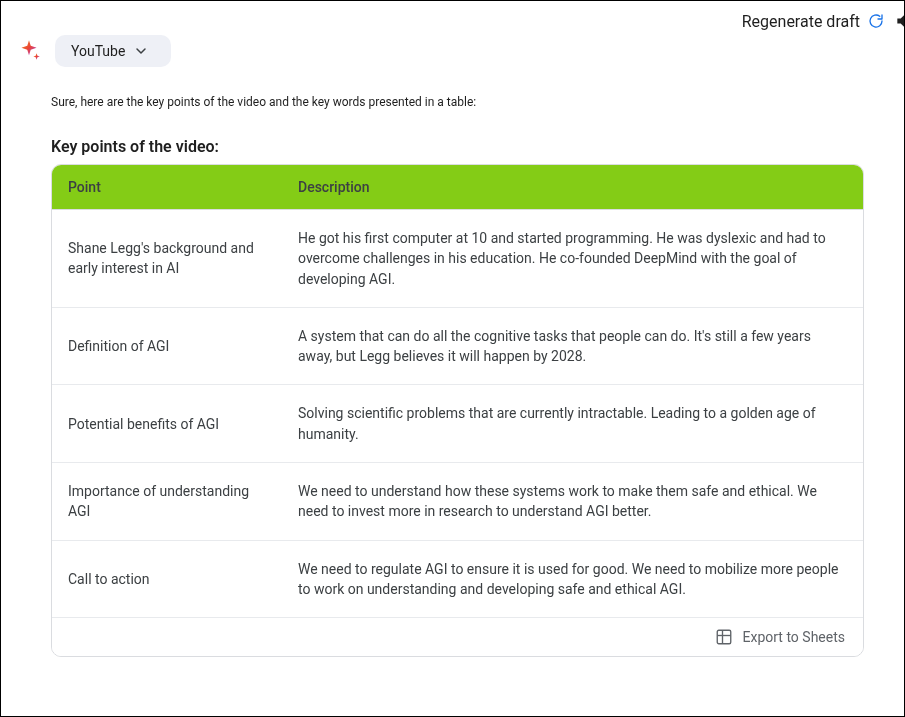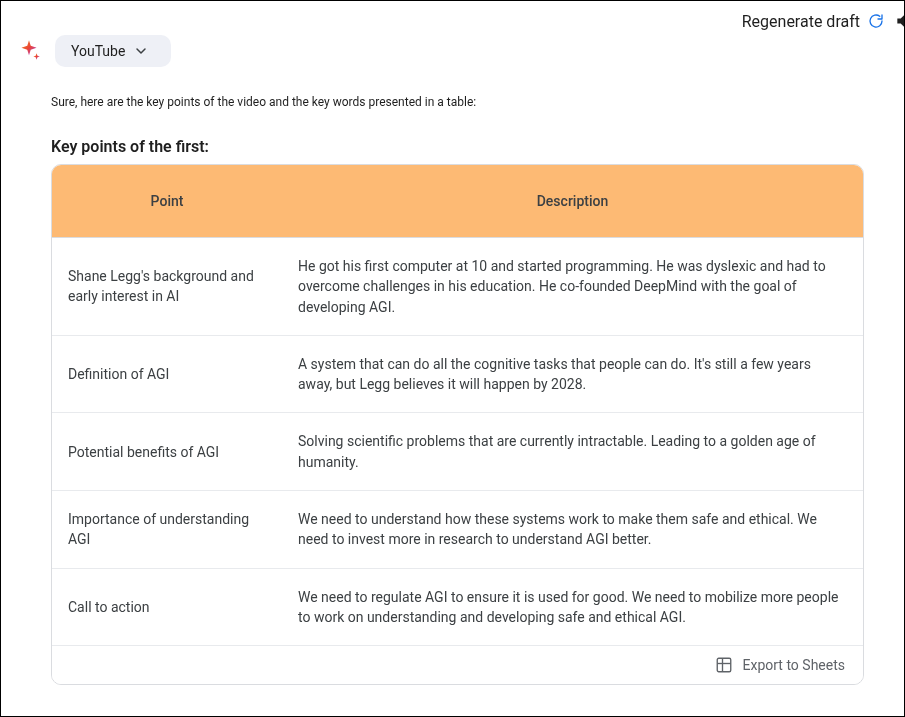--- a/index.html
+++ b/index.html
@@ -83,25 +83,25 @@
     overflow: hidden;
     background: #fff;
   }
   table {
     width: 100%;
     border-collapse: collapse;
     font-size: 14px;
     color: #3c4043;
   }
   thead th {
-    background: #fdba74;
-    text-align: center;
+    background: #84cc16;
+    text-align: left;
     font-weight: 500;
     color: #3c4043;
-    padding: 28px 16px;
+    padding: 14px 16px;
     border-bottom: 1px solid #dadce0;
   }
   thead th:first-child { width: 230px; }
   tbody td {
     padding: 18px 16px;
     vertical-align: middle;
     border-top: 1px solid #e8eaed;
     line-height: 1.45;
   }
   tbody tr:first-child td { border-top: none; }
@@ -159,21 +159,21 @@
       <span class="chevron">
         <svg width="16" height="16" viewBox="0 0 24 24" fill="none" stroke="#3c4043" stroke-width="2.2" stroke-linecap="round" stroke-linejoin="round">
           <polyline points="6 9 12 15 18 9"></polyline>
         </svg>
       </span>
     </div>
   </div>
 
   <p class="intro">Sure, here are the key points of the video and the key words presented in a table:</p>
 
-  <h2 class="section-title">Key points of the first:</h2>
+  <h2 class="section-title">Key points of the video:</h2>
 
   <div class="table-wrap">
     <table>
       <thead>
         <tr>
           <th>Point</th>
           <th>Description</th>
         </tr>
       </thead>
       <tbody>

